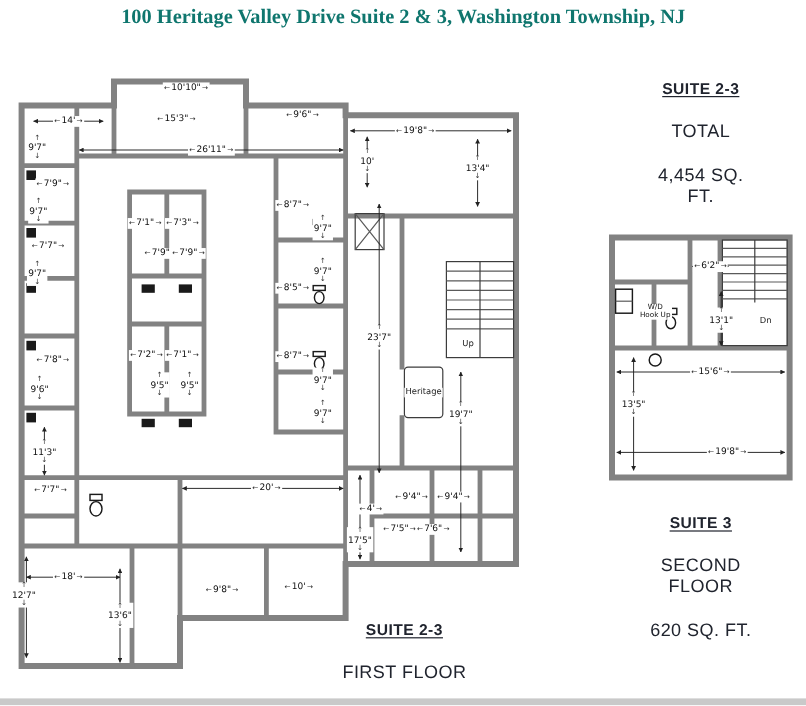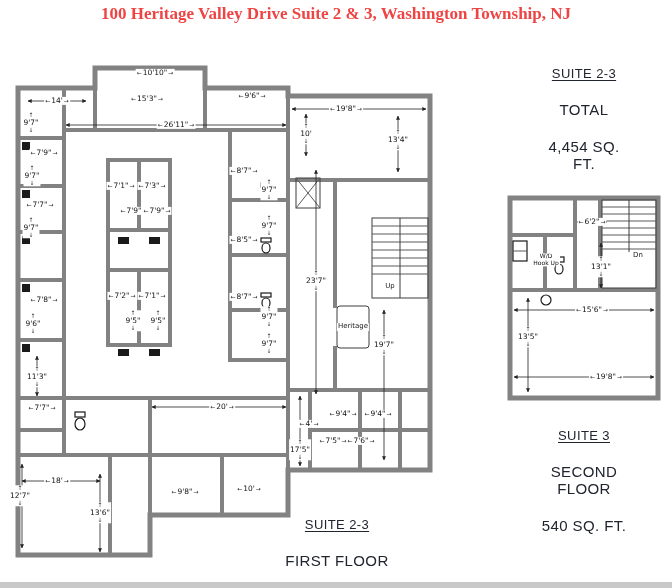--- a/index.html
+++ b/index.html
@@ -1,39 +1,39 @@
 <!DOCTYPE html>
 <html><head>
 <meta charset="utf-8">
 <style>
   html,body{margin:0;padding:0;background:#fff;}
   #screen{position:relative;width:672px;height:588px;background:#ffffff;overflow:hidden;
           font-family:"Liberation Sans",sans-serif;}
   .title{position:absolute;top:4px;left:0;width:100%;text-align:center;
-         font-family:"Liberation Serif",serif;font-weight:bold;font-size:17px;color:#ef4444;}
+         font-family:"Liberation Serif",serif;font-weight:bold;font-size:17px;color:#0f766e;}
   #plan-svg{position:absolute;left:0;top:0;z-index:1;}
   .wall{fill:none;stroke:#828282;stroke-width:4;stroke-linecap:square;}
   .wall.outer{stroke-width:5;}
   .thin{fill:none;stroke:#3c3c3c;stroke-width:1;}
   .steps{fill:none;stroke:#5a5a5a;stroke-width:1;}
   .dimline{fill:none;stroke:#222;stroke-width:0.8;}
   .fixture{fill:#1a1a1a;}
   .fixture-o{fill:none;stroke:#1a1a1a;stroke-width:1.2;}
   #labels{position:absolute;left:0;top:0;width:672px;height:588px;z-index:2;pointer-events:none;}
   .dim{position:absolute;transform:translate(-50%,-50%);font:7.5px/1.1 "DejaVu Sans",sans-serif;
        color:#101010;background:#fff;padding:0 1px;white-space:nowrap;}
   .dim.h::before{content:"\2190";font-size:6px;color:#333;padding-right:1px;}
   .dim.h::after{content:"\2192";font-size:6px;color:#333;padding-left:1px;}
   .dim.v{display:flex;flex-direction:column;align-items:center;}
   .dim.v::before{content:"\2191";font-size:6px;color:#333;}
   .dim.v::after{content:"\2193";font-size:6px;color:#333;}
   .dim.t{font-size:7px;color:#222;}
   .dim.s{font-size:6px;width:26px;white-space:normal;text-align:center;line-height:1.1;}
   .note{position:absolute;transform:translateX(-50%);text-align:center;color:#20242e;z-index:3;}
-  .note-h{font-size:13px;font-weight:normal;letter-spacing:.4px;text-decoration:underline;text-underline-offset:2px;}
+  .note-h{font-size:13px;font-weight:bold;letter-spacing:.4px;text-decoration:underline;text-underline-offset:2px;}
   .note-l{font-size:15px;font-weight:normal;letter-spacing:.4px;margin-top:20px;}
   .bottom-strip{position:absolute;left:0;bottom:0;width:100%;height:6px;background:#c9c9c9;z-index:4;}
 </style>
 </head>
 <body>
 
 <div id="screen">
 
   <div class="title">100 Heritage Valley Drive Suite 2 &amp; 3, Washington Township, NJ</div>
 
@@ -176,36 +176,36 @@
       <div class="dim h" style="left: 333px; top: 441px;">7'5"</div>
       <div class="dim h" style="left: 361px; top: 441px;">7'6"</div>
       <div class="dim h" style="left: 57px; top: 481px;">18'</div>
       <div class="dim v" style="left: 100px; top: 513px;">13'6"</div>
       <div class="dim h" style="left: 185px; top: 492px;">9'8"</div>
       <div class="dim h" style="left: 249px; top: 489px;">10'</div>
       <div class="dim v" style="left: 20px; top: 496px;">12'7"</div>
       <div class="dim h" style="left: 592px; top: 222px;">6'2"</div>
       <div class="dim s" style="left: 546px; top: 260px;">W/D Hook Up</div>
       <div class="dim v" style="left: 601px; top: 267px;">13'1"</div>
-      <div class="dim t" style="left: 638px; top: 256px;">Dn</div>
+      <div class="dim t" style="left: 638px; top: 268px;">Dn</div>
       <div class="dim h" style="left: 592px; top: 310px;">15'6"</div>
       <div class="dim v" style="left: 528px; top: 337px;">13'5"</div>
       <div class="dim h" style="left: 606px; top: 377px;">19'8"</div>
     </div>
 
   <div class="note" style="left:584px;top:66px">
     <div class="note-h">SUITE 2-3</div>
     <div class="note-l">TOTAL</div>
     <div class="note-l">4,454 SQ. FT.</div>
   </div>
 
   <div class="note" style="left:584px;top:428px">
     <div class="note-h">SUITE 3</div>
     <div class="note-l">SECOND FLOOR</div>
-    <div class="note-l">540 SQ. FT.</div>
+    <div class="note-l">620 SQ. FT.</div>
   </div>
 
   <div class="note" style="left:337px;top:517px">
     <div class="note-h">SUITE 2-3</div>
     <div class="note-l">FIRST FLOOR</div>
     <div class="note-l">6,463 SQ. FT.</div>
   </div>
 
   <div class="bottom-strip"></div>
 </div>

